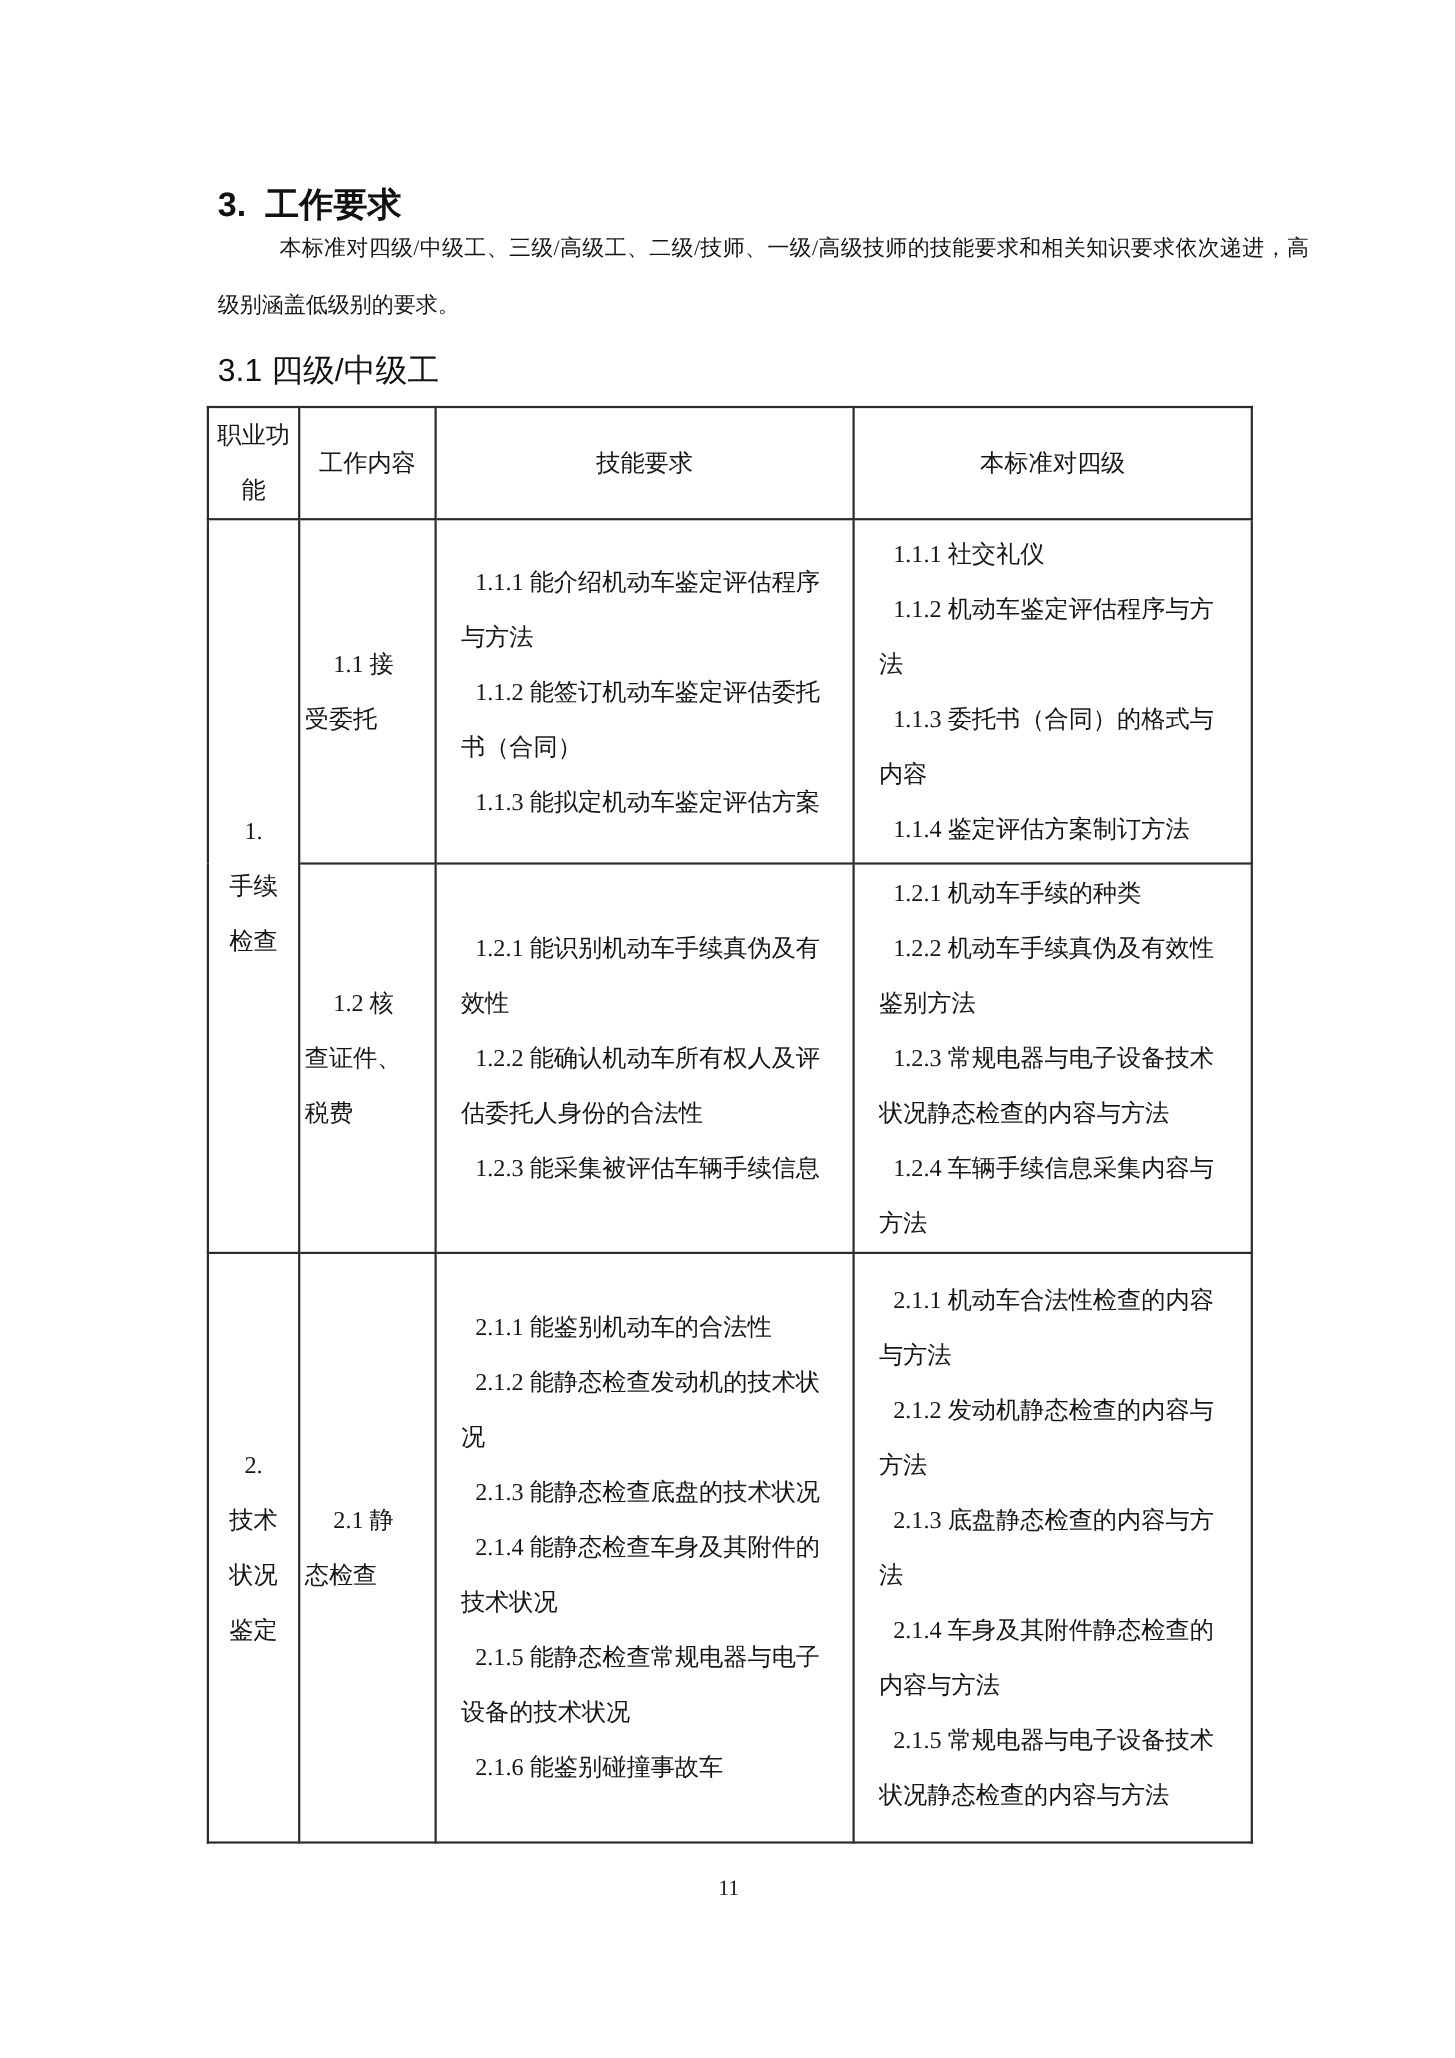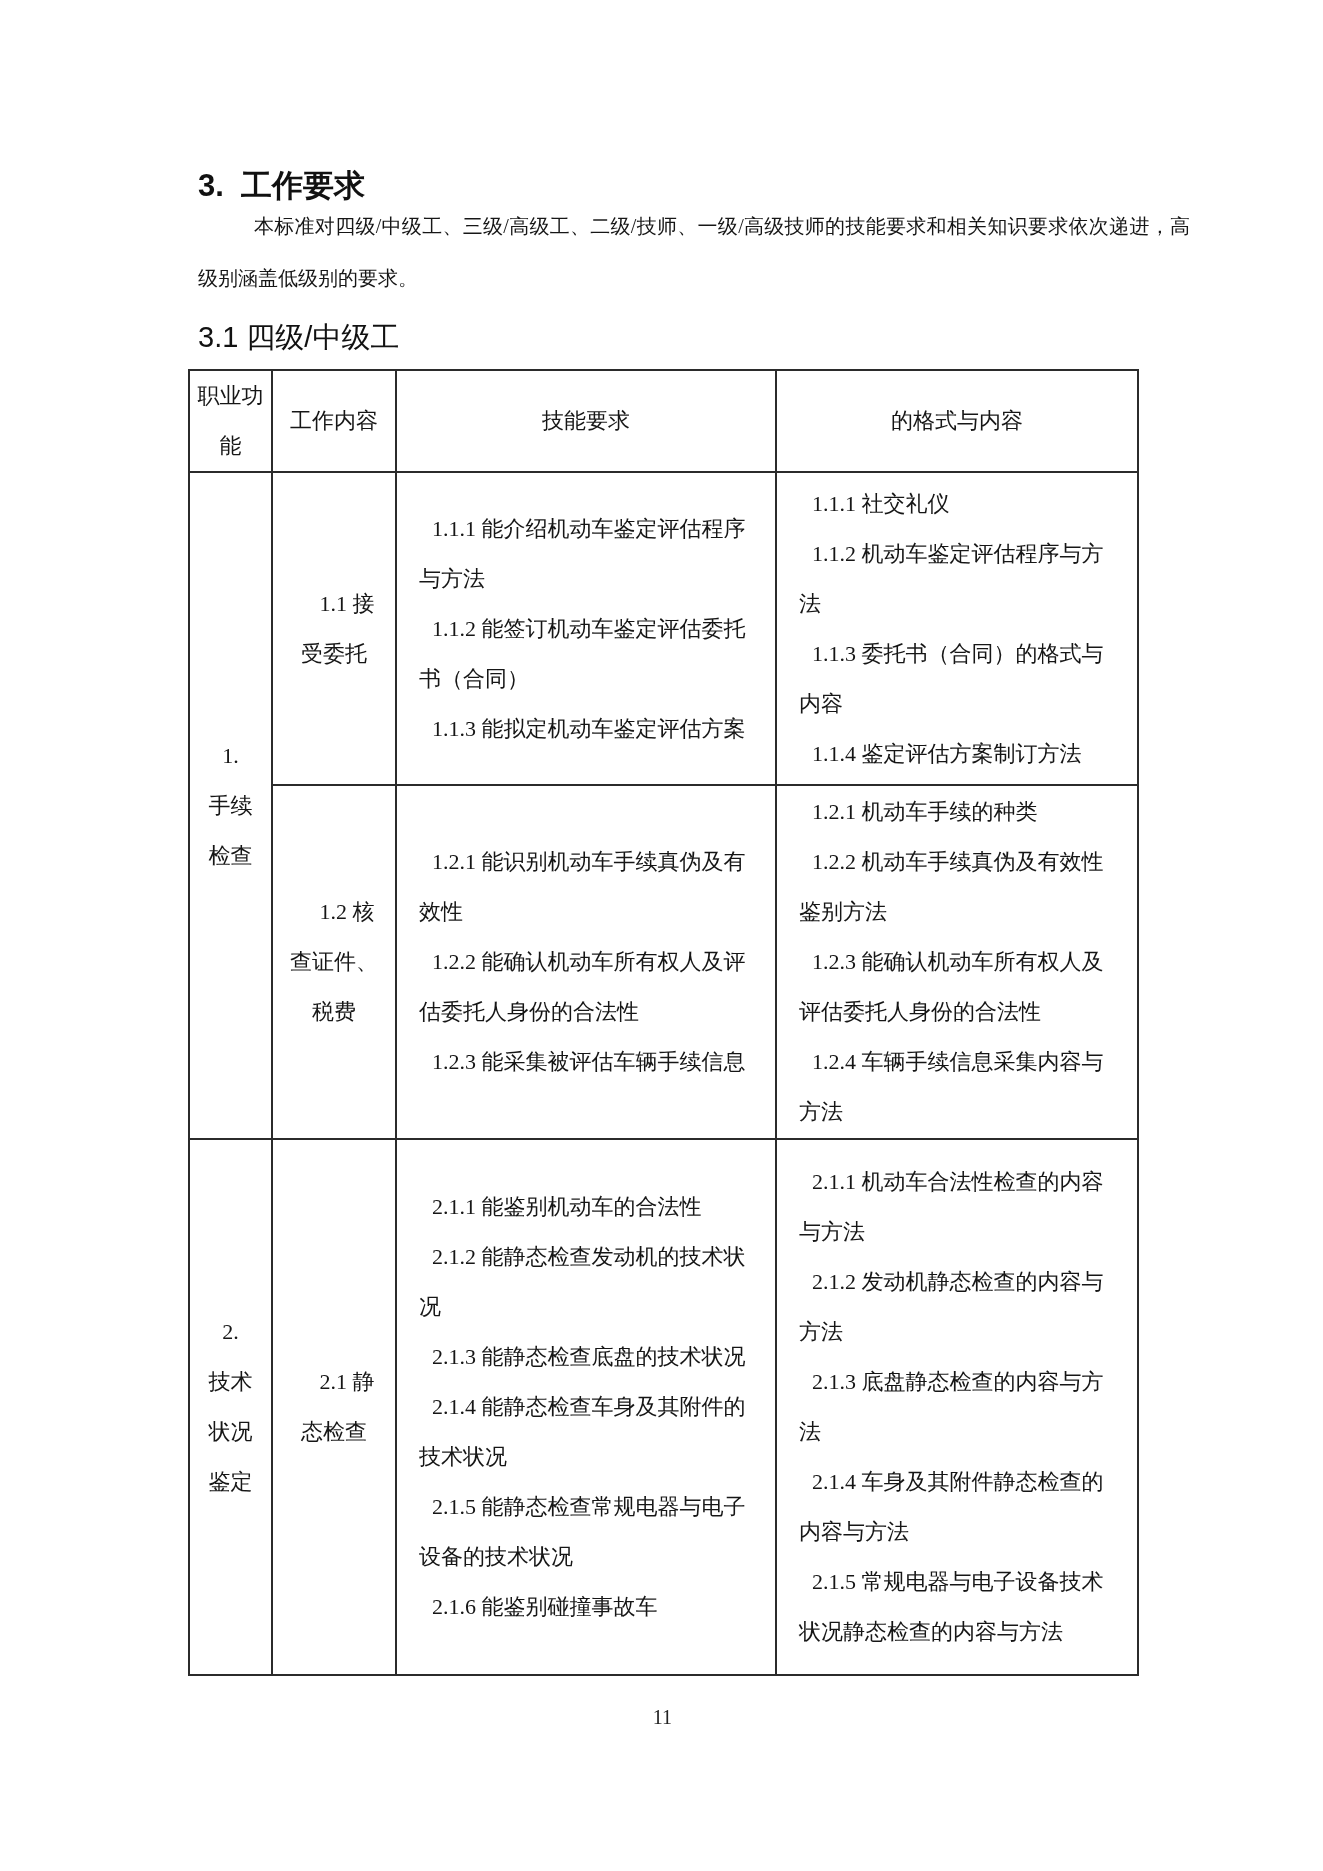--- a/index.html
+++ b/index.html
@@ -40,21 +40,21 @@
     font-weight:normal;
     line-height:50px;
     overflow:hidden;
   }
   table.req thead tr{height:101px;}
   table.req tbody tr:nth-child(1){height:313px;}
   table.req tbody tr:nth-child(2){height:354px;}
   table.req tbody tr:nth-child(3){height:536px;}
   th.hdr{text-align:center;padding:0 4px;}
   td.fn{text-align:center;padding:0 4px;}
-  td.wc{text-align:center;padding:0 4px;}
+  td.wc{text-align:left;padding:0 4px;}
   td.wc .ind{text-indent:26px;}
   td.sk,td.kn{padding:0 22px;}
   td.sk p,td.kn p{margin:0;text-indent:13px;text-align:left;}
   .pageno{
     position:absolute;left:188px;top:1700px;width:949px;
     text-align:center;font-size:20px;line-height:34px;color:#222;
   }
 </style>
 </head>
 <body>
@@ -72,21 +72,21 @@
       <col style="width:83px">
       <col style="width:124px">
       <col style="width:380px">
       <col style="width:362px">
     </colgroup>
     <thead>
       <tr>
           <th class="hdr">职业功能</th>
           <th class="hdr">工作内容</th>
           <th class="hdr">技能要求</th>
-          <th class="hdr">的格式与内容</th>
+          <th class="hdr">本标准对四级</th>
         </tr>
     </thead>
     <tbody>
         <tr>
           <td class="fn" rowspan="2">
             <div>1.</div>
             <div>手续</div>
             <div>检查</div>
           </td>
           <td class="wc">
@@ -112,21 +112,21 @@
             <div>税费</div>
           </td>
           <td class="sk">
             <p>1.2.1 能识别机动车手续真伪及有效性</p>
             <p>1.2.2 能确认机动车所有权人及评估委托人身份的合法性</p>
             <p>1.2.3 能采集被评估车辆手续信息</p>
           </td>
           <td class="kn">
             <p>1.2.1 机动车手续的种类</p>
             <p>1.2.2 机动车手续真伪及有效性鉴别方法</p>
-            <p>1.2.3 能确认机动车所有权人及评估委托人身份的合法性</p>
+            <p>1.2.3 常规电器与电子设备技术状况静态检查的内容与方法</p>
             <p>1.2.4 车辆手续信息采集内容与方法</p>
           </td>
         </tr>
         <tr>
           <td class="fn" rowspan="1">
             <div>2.</div>
             <div>技术</div>
             <div>状况</div>
             <div>鉴定</div>
           </td>

